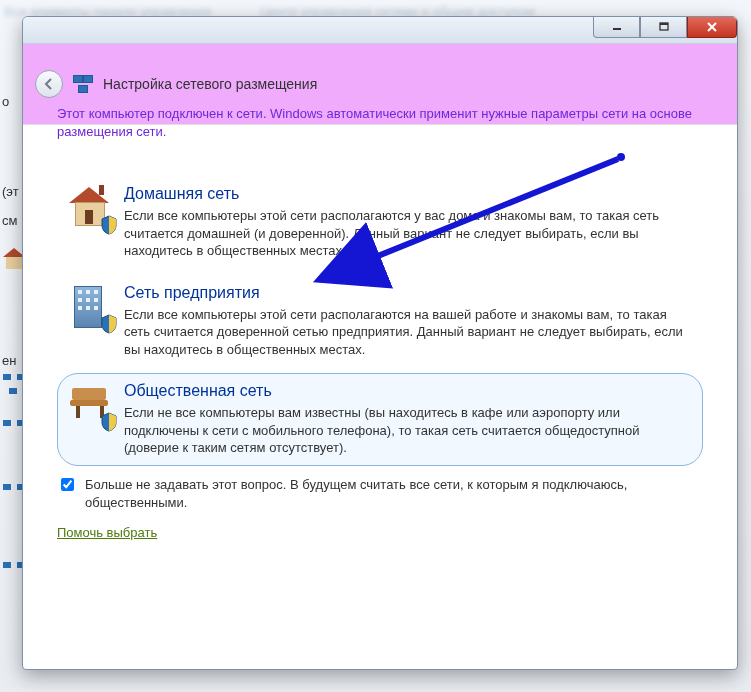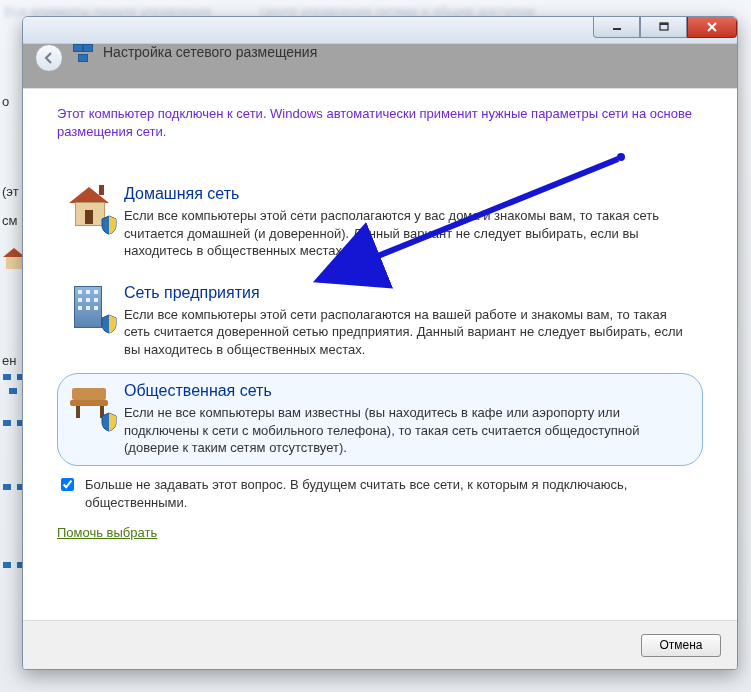--- a/index.html
+++ b/index.html
@@ -101,24 +101,25 @@
     background: linear-gradient(#e36a5a,#c43421);
     border-color: #8a2317;
     border-radius: 0 0 4px 0;
     color: #fff;
     font-weight: bold;
     font-size: 13px;
   }
 
   .header-bar {
     height: 44px;
-    background: #a3a3a3;
+    background: #f0abfc;
     border-bottom: 1px solid #e0e0e0;
     display: flex;
-    padding: 0 12px;
+    align-items: center;
+    padding: 18px 12px;
     gap: 10px;
   }
   .back-btn {
     width: 26px;
     height: 26px;
     border-radius: 50%;
     border: 1px solid #9aa7b5;
     background: linear-gradient(#f8fafd,#dde4ed);
     display: flex;
     align-items: center;
@@ -523,23 +524,20 @@
 
     <div class="checkbox-row">
       <input type="checkbox" checked="" style="">
       <label>Больше не задавать этот вопрос. В будущем считать все сети, к которым я подключаюсь, общественными.</label>
     </div>
 
     <a class="help-link">Помочь выбрать</a>
 
   </div>
 
-  <div class="footer">
-    <button class="cancel-btn">Отмена</button>
-  </div>
 
   <div class="arrow">
     <svg viewBox="0 0 290 130">
       <defs>
         <marker id="ah" markerWidth="14" markerHeight="14" refX="3" refY="6" orient="auto">
           <path d="M0 0 L12 6 L0 12 Z" fill="#1515d4"></path>
         </marker>
       </defs>
       <line x1="275" y1="12" x2="20" y2="115" stroke="#1515d4" stroke-width="6" marker-end="url(#ah)"></line>
       <circle cx="278" cy="10" r="4" fill="#1515d4"></circle>

